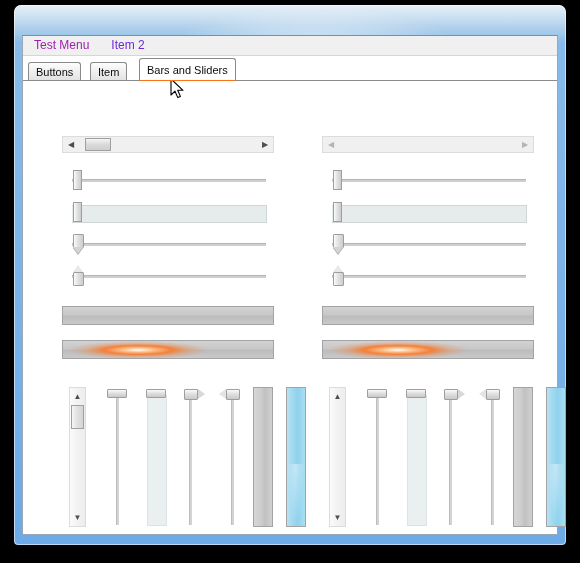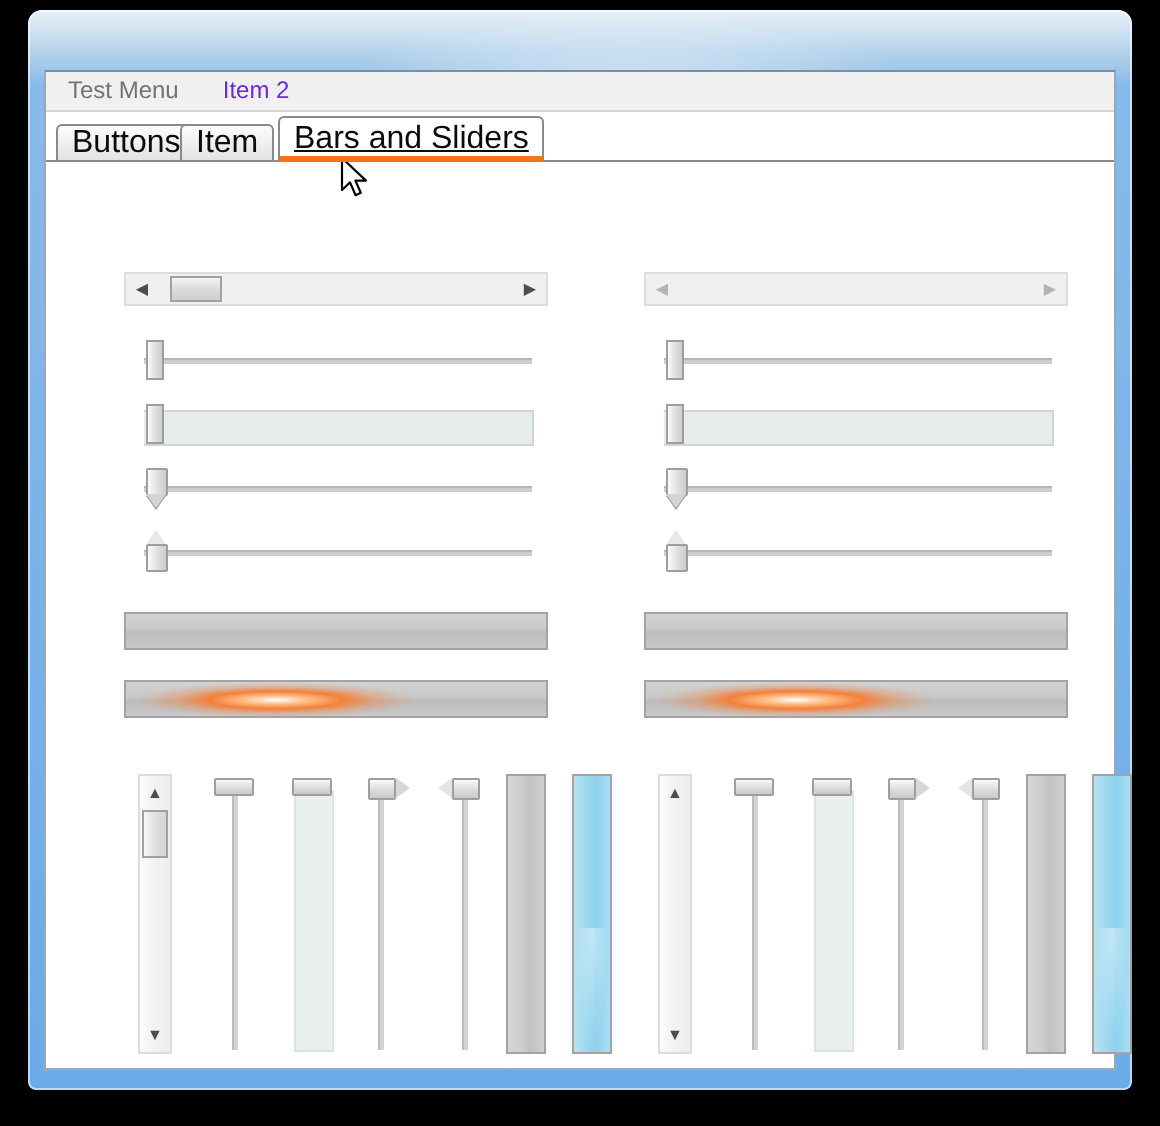--- a/index.html
+++ b/index.html
@@ -85,48 +85,47 @@
   }
 
   
   .menubar {
     position: absolute; left: 0; top: 0; width: 100%; height: 20px;
     background: #f0f0f0;
     border-bottom: 1px solid #d6d6d6;
     box-sizing: border-box;
     display: flex; align-items: center;
   }
-  .menu-item { font-size: 12px; color: #737373; padding: 0 11px; line-height: 19px; }
+  .menu-item { font-size: 12px; color: #a21caf; padding: 0 11px; line-height: 19px; }
   .menu-item.disabled { color: #6d28d9; }
 
   
   .tabstrip {
     position: absolute; left: 0; top: 20px; width: 100%; height: 25px;
   }
   .tab-baseline {
     position: absolute; left: 0; bottom: 0; width: 100%; height: 1px; background: #8a8a8a;
   }
   .tab {
     position: absolute; bottom: 1px;
     height: 18px; line-height: 18px;
-    font-size: 16px; color: #0b0b0b;
+    font-size: 11px; color: #0b0b0b;
     padding: 0 7px;
     background: linear-gradient(to bottom, #fdfdfd, #eeeeee 55%, #e3e3e3);
     border: 1px solid #8a8a8a;
     border-bottom: none;
     border-radius: 3px 3px 0 0;
     box-sizing: border-box;
     white-space: nowrap;
   }
   .tab.active {
     height: 23px; line-height: 22px; bottom: 0;
     background: #ffffff;
-    border-bottom: 3px solid #f97316;
+    border-bottom: 1px solid #f97316;
     z-index: 4;
-    text-decoration: underline;
   }
 
   
   .tabpage { position: absolute; left: 0; top: 45px; width: 100%; bottom: 0; background: #ffffff; }
 
   
   .col { position: absolute; top: 0; width: 212px; }
   .col.left { left: 39px; }
   .col.right { left: 299px; }
 

